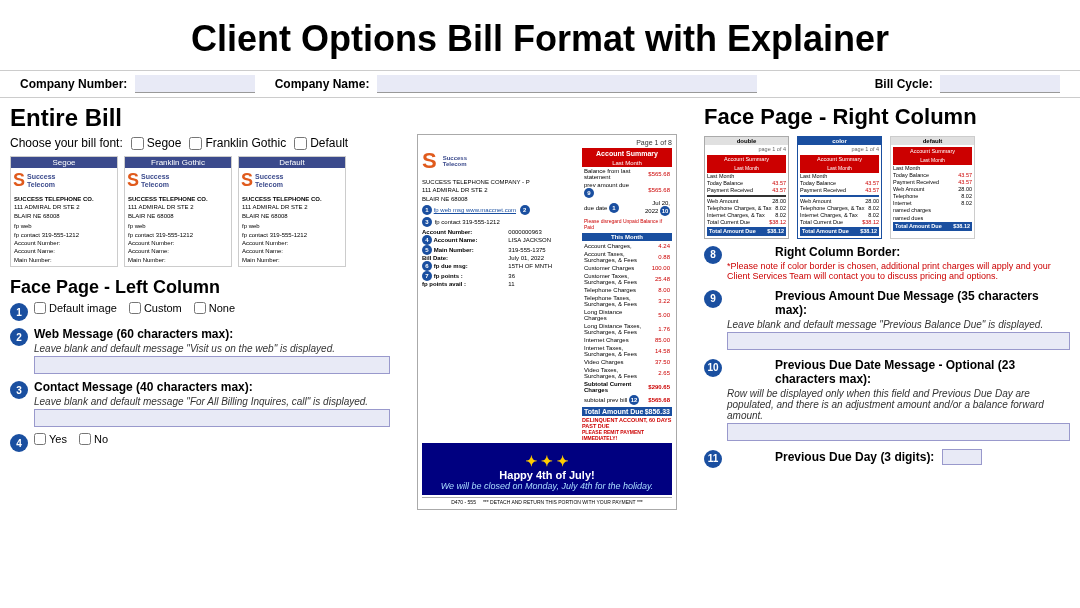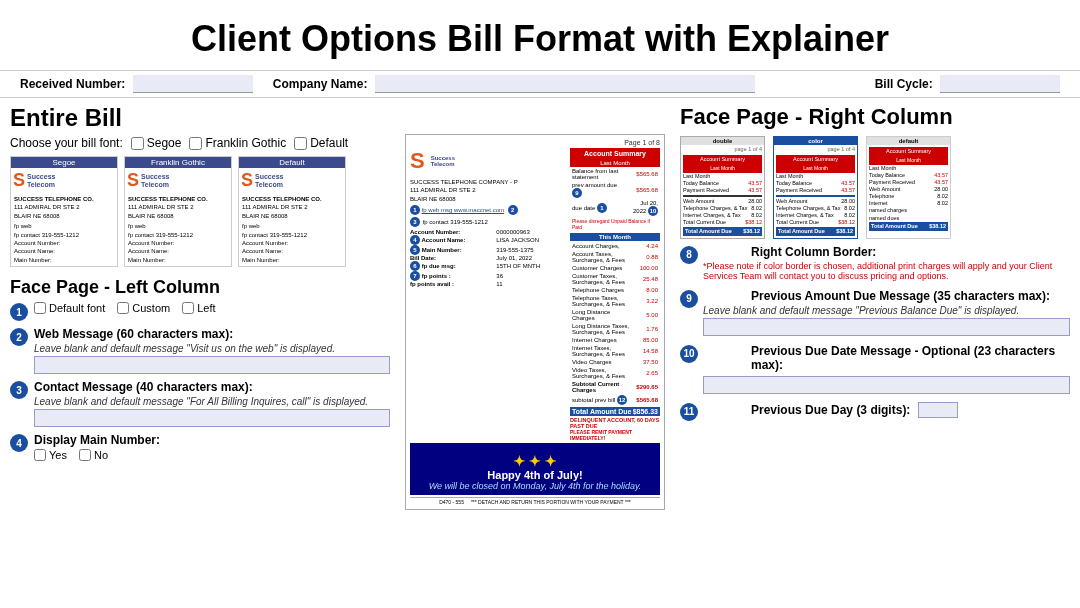--- a/index.html
+++ b/index.html
@@ -35,21 +35,21 @@
       width: 120px;
       height: 18px;
       font-size: 11px;
     }
     .top-bar .company-name input[type=text] { width: 380px; }
     .top-bar .bill-cycle { margin-left: auto; }
 
     .main-content {
       display: flex;
       padding: 6px 10px;
-      gap: 10px;
+      gap: 22px;
     }
     .left-panel {
       width: 380px;
       flex-shrink: 0;
     }
     .section-title {
       font-size: 24px;
       font-weight: bold;
       margin-bottom: 4px;
     }
@@ -370,21 +370,21 @@
     .checkbox-inline { display: inline-flex; align-items: center; gap: 3px; margin-right: 6px; font-size: 11px; }
     .note-red { color: #c00; font-size: 9px; }
   </style>
 </head>
 <body>
 
 <div class="page-title">Client Options Bill Format with Explainer</div>
 
 <div class="top-bar">
   <div>
-    <label>Received Number:</label>
+    <label>Company Number:</label>
     <input type="text" style="width: 120px; border-top: none; border-right: none; border-left: none; border-image: initial; border-bottom: 1px solid rgb(153, 153, 153); background: rgb(232, 234, 246); height: 18px;">
   </div>
   <div class="company-name">
     <label>Company Name:</label>
     <input type="text" style="width: 380px; border-top: none; border-right: none; border-left: none; border-image: initial; border-bottom: 1px solid rgb(153, 153, 153); background: rgb(232, 234, 246); height: 18px;">
   </div>
   <div class="bill-cycle" style="margin-left:auto;">
     <label>Bill Cycle:</label>
     <input type="text" style="width: 120px; border-top: none; border-right: none; border-left: none; border-image: initial; border-bottom: 1px solid rgb(153, 153, 153); background: rgb(232, 234, 246); height: 18px;">
   </div>
@@ -466,29 +466,29 @@
     </div>
 
     <div class="sub-section-title">Face Page - Left Column</div>
 
     <div class="numbered-item">
       <div class="num-badge">1</div>
       <div class="item-content">
         <div class="checkbox-row">
           <label class="checkbox-inline">
               <input type="checkbox" style=""> 
-              <span>Default font</span>
+              <span>Default image</span>
             </label>
           <label class="checkbox-inline">
               <input type="checkbox" style=""> 
               <span>Custom</span>
             </label>
           <label class="checkbox-inline">
               <input type="checkbox" style=""> 
-              <span>Left</span>
+              <span>None</span>
             </label>
         </div>
       </div>
     </div>
 
     <div class="numbered-item">
       <div class="num-badge">2</div>
       <div class="item-content">
         <div class="item-title">Web Message (60 characters max):</div>
         <div class="item-desc">Leave blank and default message "Visit us on the web" is displayed.</div>
@@ -501,21 +501,20 @@
       <div class="item-content">
         <div class="item-title">Contact Message (40 characters max):</div>
         <div class="item-desc">Leave blank and default message "For All Billing Inquires, call" is displayed.</div>
         <input type="text" class="text-input-field" style="">
       </div>
     </div>
 
     <div class="numbered-item">
       <div class="num-badge">4</div>
       <div class="item-content">
-        <div class="item-title">Display Main Number:</div>
         <div class="checkbox-row">
           <label class="checkbox-inline">
               <input type="checkbox" style=""> 
               <span>Yes</span>
             </label>
           <label class="checkbox-inline">
               <input type="checkbox" style=""> 
               <span>No</span>
             </label>
         </div>
@@ -831,20 +830,21 @@
         <div class="right-item-title">Previous Amount Due Message (35 characters max):</div>
         <div class="right-item-desc">Leave blank and default message "Previous Balance Due" is displayed.</div>
         <input type="text" class="right-text-input" style="">
       </div>
     </div>
 
     <div class="right-numbered-item">
       <div class="right-num-badge">10</div>
       <div class="right-item-content">
         <div class="right-item-title">Previous Due Date Message - Optional (23 characters max):</div>
+        <div class="right-item-desc">Row will be displayed only when this field and Previous Due Day are populated, and there is an adjustment amount and/or a balance forward amount.</div>
         <input type="text" class="right-text-input" style="">
       </div>
     </div>
 
     <div class="right-numbered-item">
       <div class="right-num-badge">11</div>
       <div class="right-item-content">
         <div class="right-item-title">
           <span>Previous Due Day (3 digits):</span>
           <input type="text" class="prev-due-day-input" style="margin-left: 4px;">

